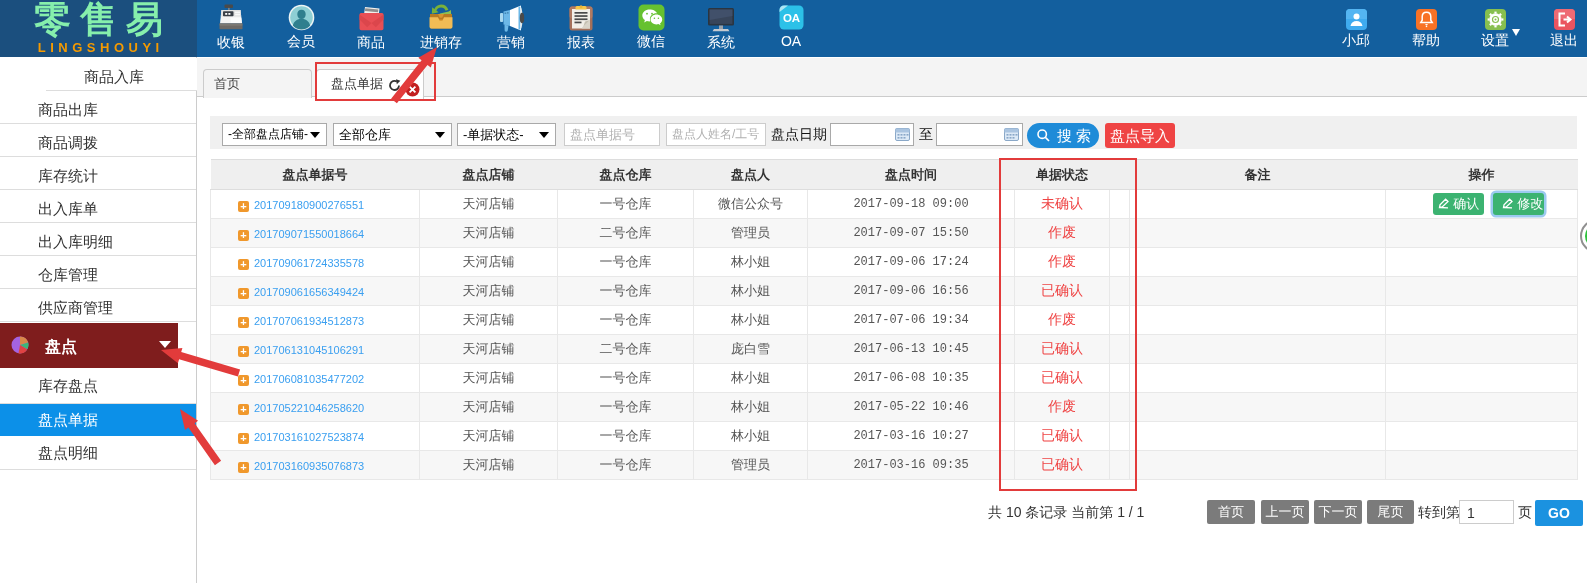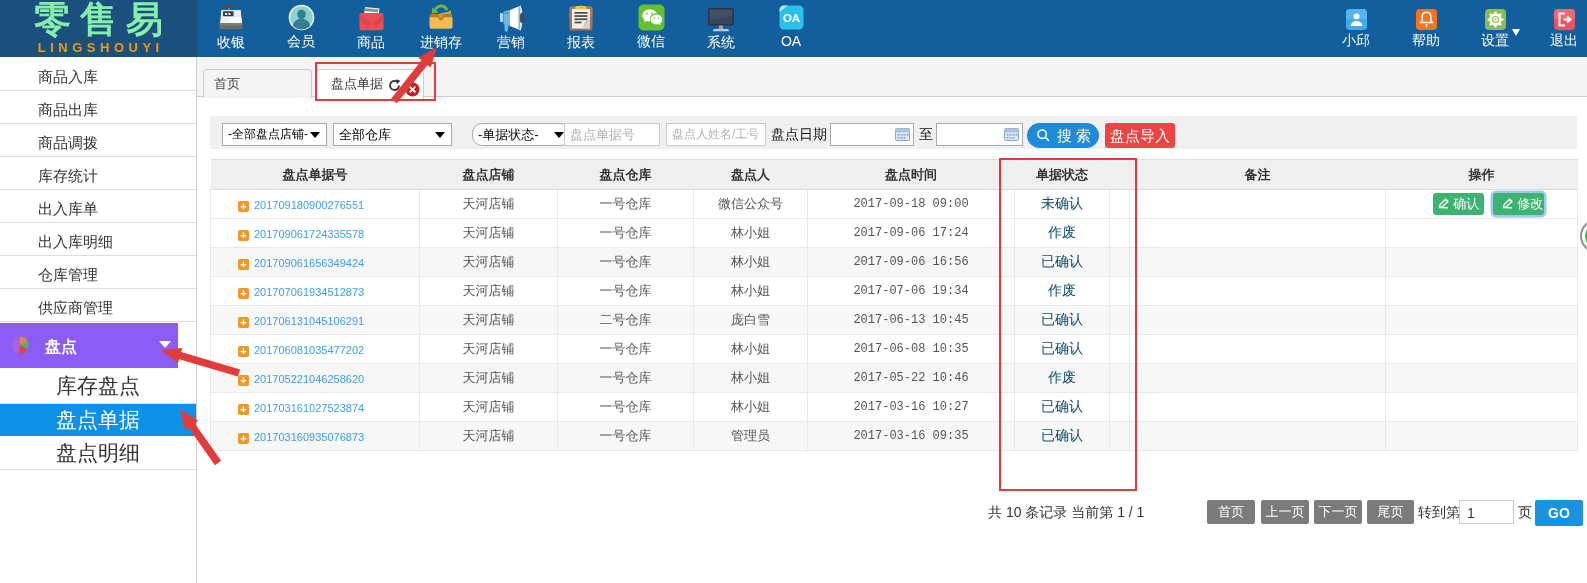--- a/index.html
+++ b/index.html
@@ -17,26 +17,26 @@
   font-size:13px; font-weight:bold; color:#f59a00; letter-spacing:4.5px; text-indent:4.5px; }
 .navitem { position:absolute; top:4px; width:70px; text-align:center; color:#fff; font-size:14px; }
 .navitem svg { display:block; margin:0 auto 2px auto; }
 .navlabel { display:block; margin-top:1px; }
 
 
 .sidebar { left:0; top:57px; width:197px; height:526px; background:#fff;
   border-right:1px solid #ccc; }
 .menu1 { position:absolute; left:0; width:196px; height:33px; line-height:38px;
   padding-left:38px; font-size:15px; color:#333; border-bottom:1px solid #ddd; background:#fff; overflow:visible; }
-.menu-pd { position:absolute; left:0; top:266px; width:178px; height:45px; background:#8b5cf6;
+.menu-pd { position:absolute; left:0; top:266px; width:178px; height:45px; background:#7f1d1d;
   color:#fff; }
 .menu-pd .txt { position:absolute; left:45px; top:14px; font-size:16px; font-weight:bold; }
 .menu-pd .tri { position:absolute; left:159px; top:18px; width:0; height:0;
   border-left:6px solid transparent; border-right:6px solid transparent; border-top:7px solid #fff; }
-.menu2 { position:absolute; left:0; width:196px; padding-left:56px; font-size:21px; color:#333; background:#fff; }
+.menu2 { position:absolute; left:0; width:196px; padding-left:38px; font-size:15px; color:#333; background:#fff; }
 .menu2.on { background:#0c90e8; color:#fff; }
 .tabstrip { position:absolute; left:197px; top:58px; width:1390px; height:39px; background:#f4f4f4; border-bottom:1px solid #ccc; }
 .tab { position:absolute; top:69px; height:29px; line-height:28px; text-align:left;
   font-size:13px; color:#444; background:#f4f4f4; border:1px solid #ccc; border-bottom:none;
   border-radius:4px 4px 0 0; }
 .tab.active { background:#fff; color:#333; height:30px; }
 
 
 .fbar { position:absolute; left:210px; top:116px; width:1367px; height:33px; background:#f0f0f0; }
 .ctrl { position:absolute; top:123px; height:23px; background:#fff; border:1px solid #a9a9a9;
@@ -51,21 +51,21 @@
   border-radius:3px; font-size:15px; text-align:center; line-height:25px; }
 
 
 table.grid { position:absolute; left:210px; top:159px; width:1367px; border-collapse:collapse;
   table-layout:fixed; font-size:13px; color:#555; }
 table.grid th { background:#efefef; height:30px; font-size:13px; color:#333; font-weight:bold;
   border-top:1px solid #ddd; border-bottom:1px solid #ddd; }
 table.grid td { height:29px; border:1px solid #e8e8e8; text-align:center; padding:0; }
 table.grid tr.alt td { background:#f7f7f7; }
 td.c1 { text-align:left !important; }
-td.st { font-size:14px; color:#0c4a6e; }
+td.st { font-size:14px; color:#ef4444; }
 .plus { display:inline-block; width:11px; height:11px; background:#f0982c; border-radius:2px;
   color:#fff; font-weight:bold; font-size:11px; line-height:11px; text-align:center;
   vertical-align:-1px; margin-left:27px; margin-right:5px; }
 .lnk { color:#3a9ff0; font-size:11px; }
 .tmono { font-family:"Liberation Mono", monospace; font-size:12px; color:#555; }
 .gbtn { display:inline-block; width:51px; height:22px; line-height:22px; background:#3cb371; color:#fff;
   font-size:13px; border-radius:3px; text-align:center; }
 .gbtn.focus { box-shadow:0 0 0 2.5px #9ccaf0;padding-left:9px; }
 
 
@@ -249,21 +249,21 @@
 <path d="M11 4.5 L5.5 4.5 L5.5 16.5 L11 16.5" fill="none" stroke="#fff" stroke-width="2"></path>
 <path d="M9.5 10.5 L15.5 10.5 M13 7.5 L16.5 10.5 L13 13.5" fill="none" stroke="#fff" stroke-width="2"></path>
 </svg>
         <span class="navlabel">退出</span>
       </div>
   <div class="abs" style="left:1512px;top:29px;width:0;height:0;border-left:4.5px solid transparent;border-right:4.5px solid transparent;border-top:7px solid #fff;"></div>
   </div>
 
   <div class="abs sidebar"></div>
   <div id="menus">
-  <div class="abs menu1" style="top:58px;">商品入库</div>
+  <div class="abs menu1" style="top:58px;margin-left:46px;">商品入库</div>
   <div class="abs menu1" style="top:91px;">商品出库</div>
   <div class="abs menu1" style="top:124px;">商品调拨</div>
   <div class="abs menu1" style="top:157px;">库存统计</div>
   <div class="abs menu1" style="top:190px;">出入库单</div>
   <div class="abs menu1" style="top:223px;">出入库明细</div>
   <div class="abs menu1" style="top:256px;">仓库管理</div>
   <div class="abs menu1" style="top:289px;">供应商管理</div>
   <div class="abs menu-pd" style="top:323px;">
     <svg width="18" height="18" viewBox="0 0 18 18" style="position:absolute;left:11px;top:13px;">
       <circle cx="9" cy="9" r="8.5" fill="#a463e0"></circle>
@@ -289,21 +289,21 @@
     <svg width="15" height="15" viewBox="0 0 15 15" style="position:absolute;left:88px;top:12px">
       <circle cx="7.5" cy="7.5" r="7" fill="#c21f1f"></circle>
       <path d="M4.6 4.6 L10.4 10.4 M10.4 4.6 L4.6 10.4" stroke="#fff" stroke-width="1.8"></path>
     </svg>
   </div>
 
   <div class="abs fbar"></div>
   <div id="filters">
   <div class="abs ctrl" style="left:222px;width:105px;font-size:12px;">-全部盘点店铺-<span class="dtri"></span></div>
   <div class="abs ctrl" style="left:333px;width:119px;">全部仓库<span class="dtri"></span></div>
-  <div class="abs ctrl" style="left:472px;width:99px;border-radius:10px;">-单据状态-<span class="dtri"></span></div>
+  <div class="abs ctrl" style="left:457px;width:99px;">-单据状态-<span class="dtri"></span></div>
   <div class="abs ctrl ph" style="left:564px;width:96px;">盘点单据号</div>
   <div class="abs ctrl ph" style="left:666px;width:100px;font-size:12px;">盘点人姓名/工号</div>
   <div class="abs flabel" style="left:771px;">盘点日期</div>
   <div class="abs ctrl" style="left:830px;width:84px;">
         <svg width="15" height="14" viewBox="0 0 15 14" style="position:absolute;right:3px;top:3px;">
 <rect x="0.5" y="1.5" width="14" height="12" rx="1.5" fill="#dce9f6" stroke="#8aa8c8" stroke-width="1"></rect>
 <rect x="0.5" y="1.5" width="14" height="4" fill="#aac4e0"></rect>
 <g fill="#8aa8c8">
             <rect x="2.5" y="7" width="2" height="1.6"></rect>
             <rect x="5.5" y="7" width="2" height="1.6"></rect>
@@ -373,20 +373,31 @@
           <td class="tmono">2017-09-18 09:00</td>
           <td class="st">未确认</td>
           <td></td>
           <td></td>
           <td><span class="gbtn" style="margin-left:14px;"><svg width="11" height="11" viewBox="0 0 11 11" style="vertical-align:-1px;margin-right:4px;">
                 <path d="M1.5 9.5 L2 6.8 L7.6 1.2 L10 3.4 L4.2 9 Z M1.5 9.5 L10 9.8" fill="none" stroke="#fff" stroke-width="1.3"></path>
               </svg>确认</span> <span class="gbtn focus" style="margin-left:5px;"><svg width="11" height="11" viewBox="0 0 11 11" style="vertical-align:-1px;margin-right:4px;">
                 <path d="M1.5 9.5 L2 6.8 L7.6 1.2 L10 3.4 L4.2 9 Z M1.5 9.5 L10 9.8" fill="none" stroke="#fff" stroke-width="1.3"></path>
               </svg>修改</span></td>
         </tr>
+<tr class="alt">
+          <td class="c1"><span class="plus">+</span><span class="lnk">201709071550018664</span></td>
+<td>天河店铺</td>
+          <td>二号仓库</td>
+          <td>管理员</td>
+          <td class="tmono">2017-09-07 15:50</td>
+          <td class="st">作废</td>
+          <td></td>
+          <td></td>
+          <td></td>
+        </tr>
 <tr>
           <td class="c1"><span class="plus">+</span><span class="lnk">201709061724335578</span></td>
 <td>天河店铺</td>
           <td>一号仓库</td>
           <td>林小姐</td>
           <td class="tmono">2017-09-06 17:24</td>
           <td class="st">作废</td>
           <td></td>
           <td></td>
           <td></td>

